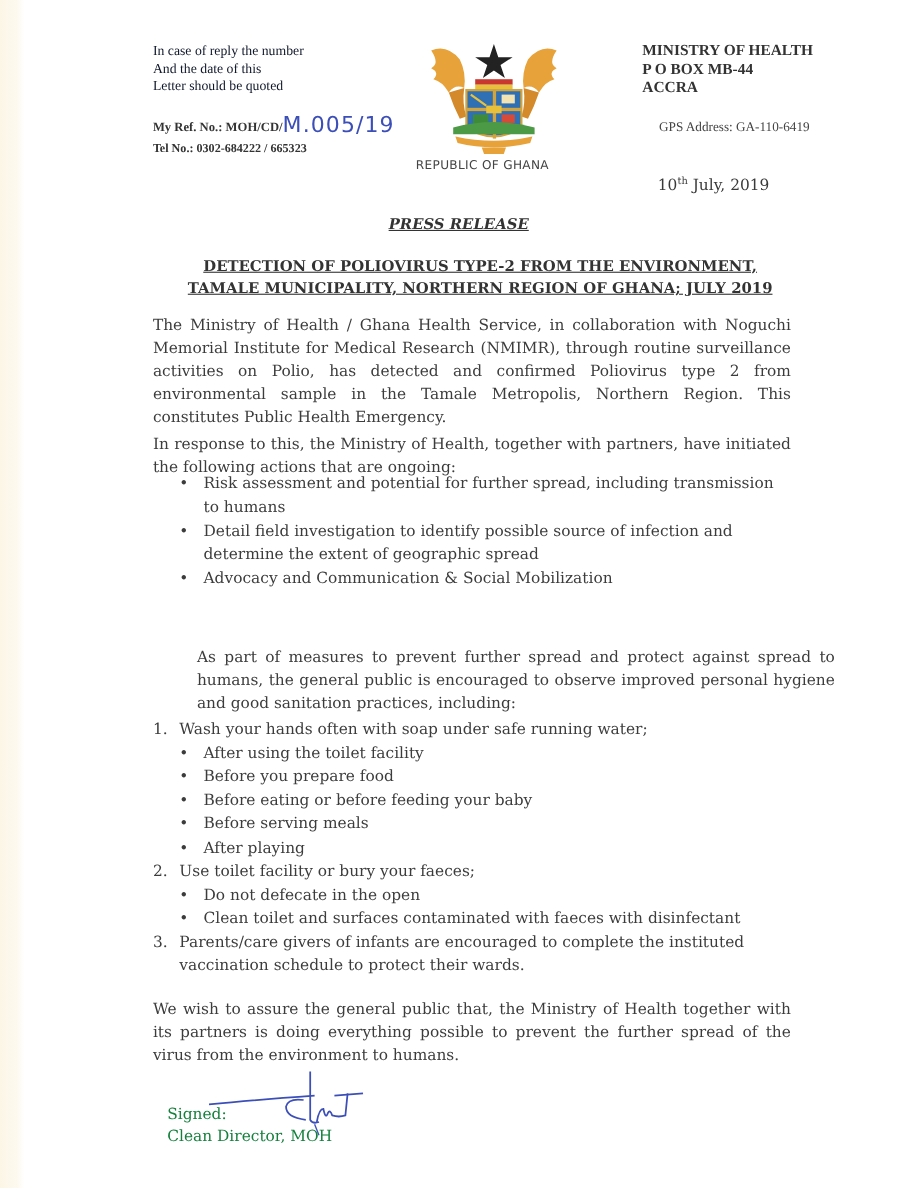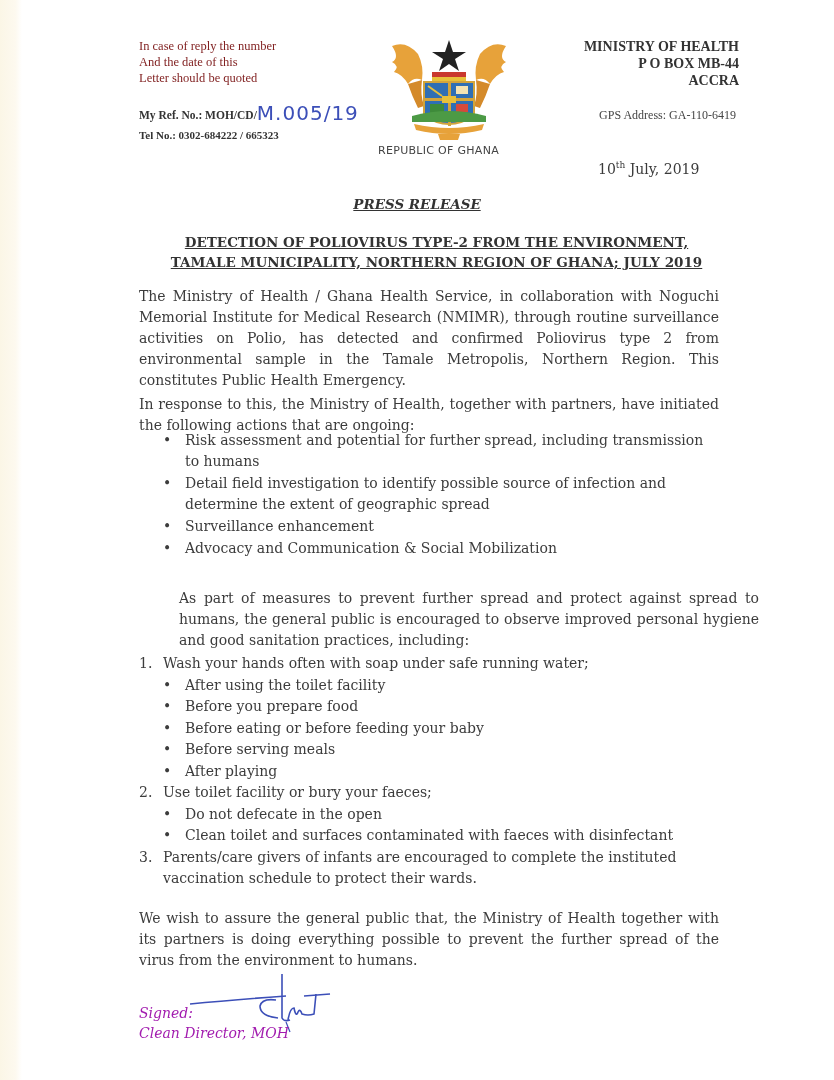--- a/index.html
+++ b/index.html
@@ -8,31 +8,31 @@
     background:#ffffff;
     font-family:"DejaVu Serif", serif;
     color:#3a3a3a;
   }
   .left-strip {
     position:absolute; left:0; top:0; width:22px; height:1080px;
     background:linear-gradient(to right,#fbf6e6,#fdf9ef 70%,#ffffff);
   }
   .abs { position:absolute; }
   .times { font-family:"Liberation Serif", serif; }
-  .reply-note { left:139px; top:38px; font-size:12.5px; line-height:16px; color:#7f1d1d;font-family:Liberation Serif, serif; }
+  .reply-note { left:139px; top:38px; font-size:12.5px; line-height:16px; color:#0f172a;font-family:Liberation Serif, serif; }
   .ref-line { left:139px; top:100px; font-size:11.5px; font-weight:bold; color:#333; white-space:nowrap; }
   .ref-hand {
     font-family:"DejaVu Sans", sans-serif; font-weight:normal; color:#3c4fb8;
     font-size:20px; letter-spacing:1px; position:relative; top:1px;
   }
   .tel-line { left:139px; top:129px; font-size:11px; font-weight:bold; color:#333; }
   .crest { left:384px; top:36px; width:130px; height:108px; }
   .republic { left:378px; top:144px; width:148px; 
     font-family:"DejaVu Sans", sans-serif; font-size:11px; color:#444; letter-spacing:0.3px; }
-  .ministry { right:95px; top:38px; text-align:right; font-size:14px; font-weight:bold; line-height:17px; color:#333; }
+  .ministry { right:95px; top:38px; text-align:left; font-size:14px; font-weight:bold; line-height:17px; color:#333; }
   .gps { right:98px; top:108px; font-size:12px; color:#444; }
   .date { left:598px; top:160px; font-size:14px; color:#3a3a3a; }
   .date sup { font-size:9px; }
   .press { left:0; width:834px; text-align:center; top:196px; font-size:13.5px; font-weight:bold; text-decoration:underline; color:#333;font-style:italic; }
   .headline { left:140px; width:593px; text-align:center; top:232px; font-size:13.5px; font-weight:bold; text-decoration:underline; line-height:20px; color:#333; }
   .para { left:139px; width:580px; font-size:14px; line-height:21px; text-align:justify; color:#3c3c3c; }
   .p1 { top:286px; }
   .p2 { top:394px; }
   .p3 { top:588px;margin-left:40px; }
   .p4 { top:908px; }
@@ -40,21 +40,21 @@
   ul.bullets li { position:relative; padding-left:46px; }
   ul.bullets li::before { content:"•"; position:absolute; left:24px; top:0; }
   .b1 { left:139px; top:430px; width:580px; }
   .b1 li { margin-bottom:1px; }
   ol.steps { position:absolute; left:139px; top:653px; width:585px; margin:0; padding:0; list-style:none; font-size:14px; line-height:21.5px; color:#3c3c3c; }
   ol.steps > li { position:relative; padding-left:24px; }
   ol.steps > li > .num { position:absolute; left:0; top:0; }
   ol.steps ul { list-style:none; margin:0; padding:0; }
   ol.steps ul li { position:relative; padding-left:22px; }
   ol.steps ul li::before { content:"•"; position:absolute; left:0; top:0; }
-  .signed { left:139px; top:1003px; font-size:14px; line-height:20px; color:#a21caf;font-style:italic; }
+  .signed { left:152px; top:1003px; font-size:14px; line-height:20px; color:#15803d; }
   .signature { left:190px; top:970px; width:170px; height:70px; }
 </style>
 </head>
 <body>
 
 <div class="left-strip"></div>
 
 <div class="abs reply-note times">
   <div>In case of reply the number</div>
   <div>And the date of this</div>
@@ -108,21 +108,20 @@
   <div>DETECTION OF POLIOVIRUS TYPE-2 FROM THE ENVIRONMENT,</div>
   <div>TAMALE MUNICIPALITY, NORTHERN REGION OF GHANA; JULY 2019</div>
 </div>
 
 <div class="abs para p1">The Ministry of Health / Ghana Health Service, in collaboration with Noguchi Memorial Institute for Medical Research (NMIMR), through routine surveillance activities on Polio, has detected and confirmed Poliovirus type 2 from environmental sample in the Tamale Metropolis, Northern Region. This constitutes Public Health Emergency.</div>
 <div class="abs para p2">In response to this, the Ministry of Health, together with partners, have initiated the following actions that are ongoing:</div>
 
 <ul class="bullets b1">
   <li>Risk assessment and potential for further spread, including transmission to humans</li>
   <li>Detail field investigation to identify possible source of infection and determine the extent of geographic spread</li>
-  <li>Surveillance enhancement</li>
   <li>Advocacy and Communication &amp; Social Mobilization</li>
 </ul>
 
 <div class="abs para p3">As part of measures to prevent further spread and protect against spread to humans, the general public is encouraged to observe improved personal hygiene and good sanitation practices, including:</div>
 
 <ol class="steps">
   <li>
     <span class="num">1.</span>
     <div>Wash your hands often with soap under safe running water;</div>
     <ul>

